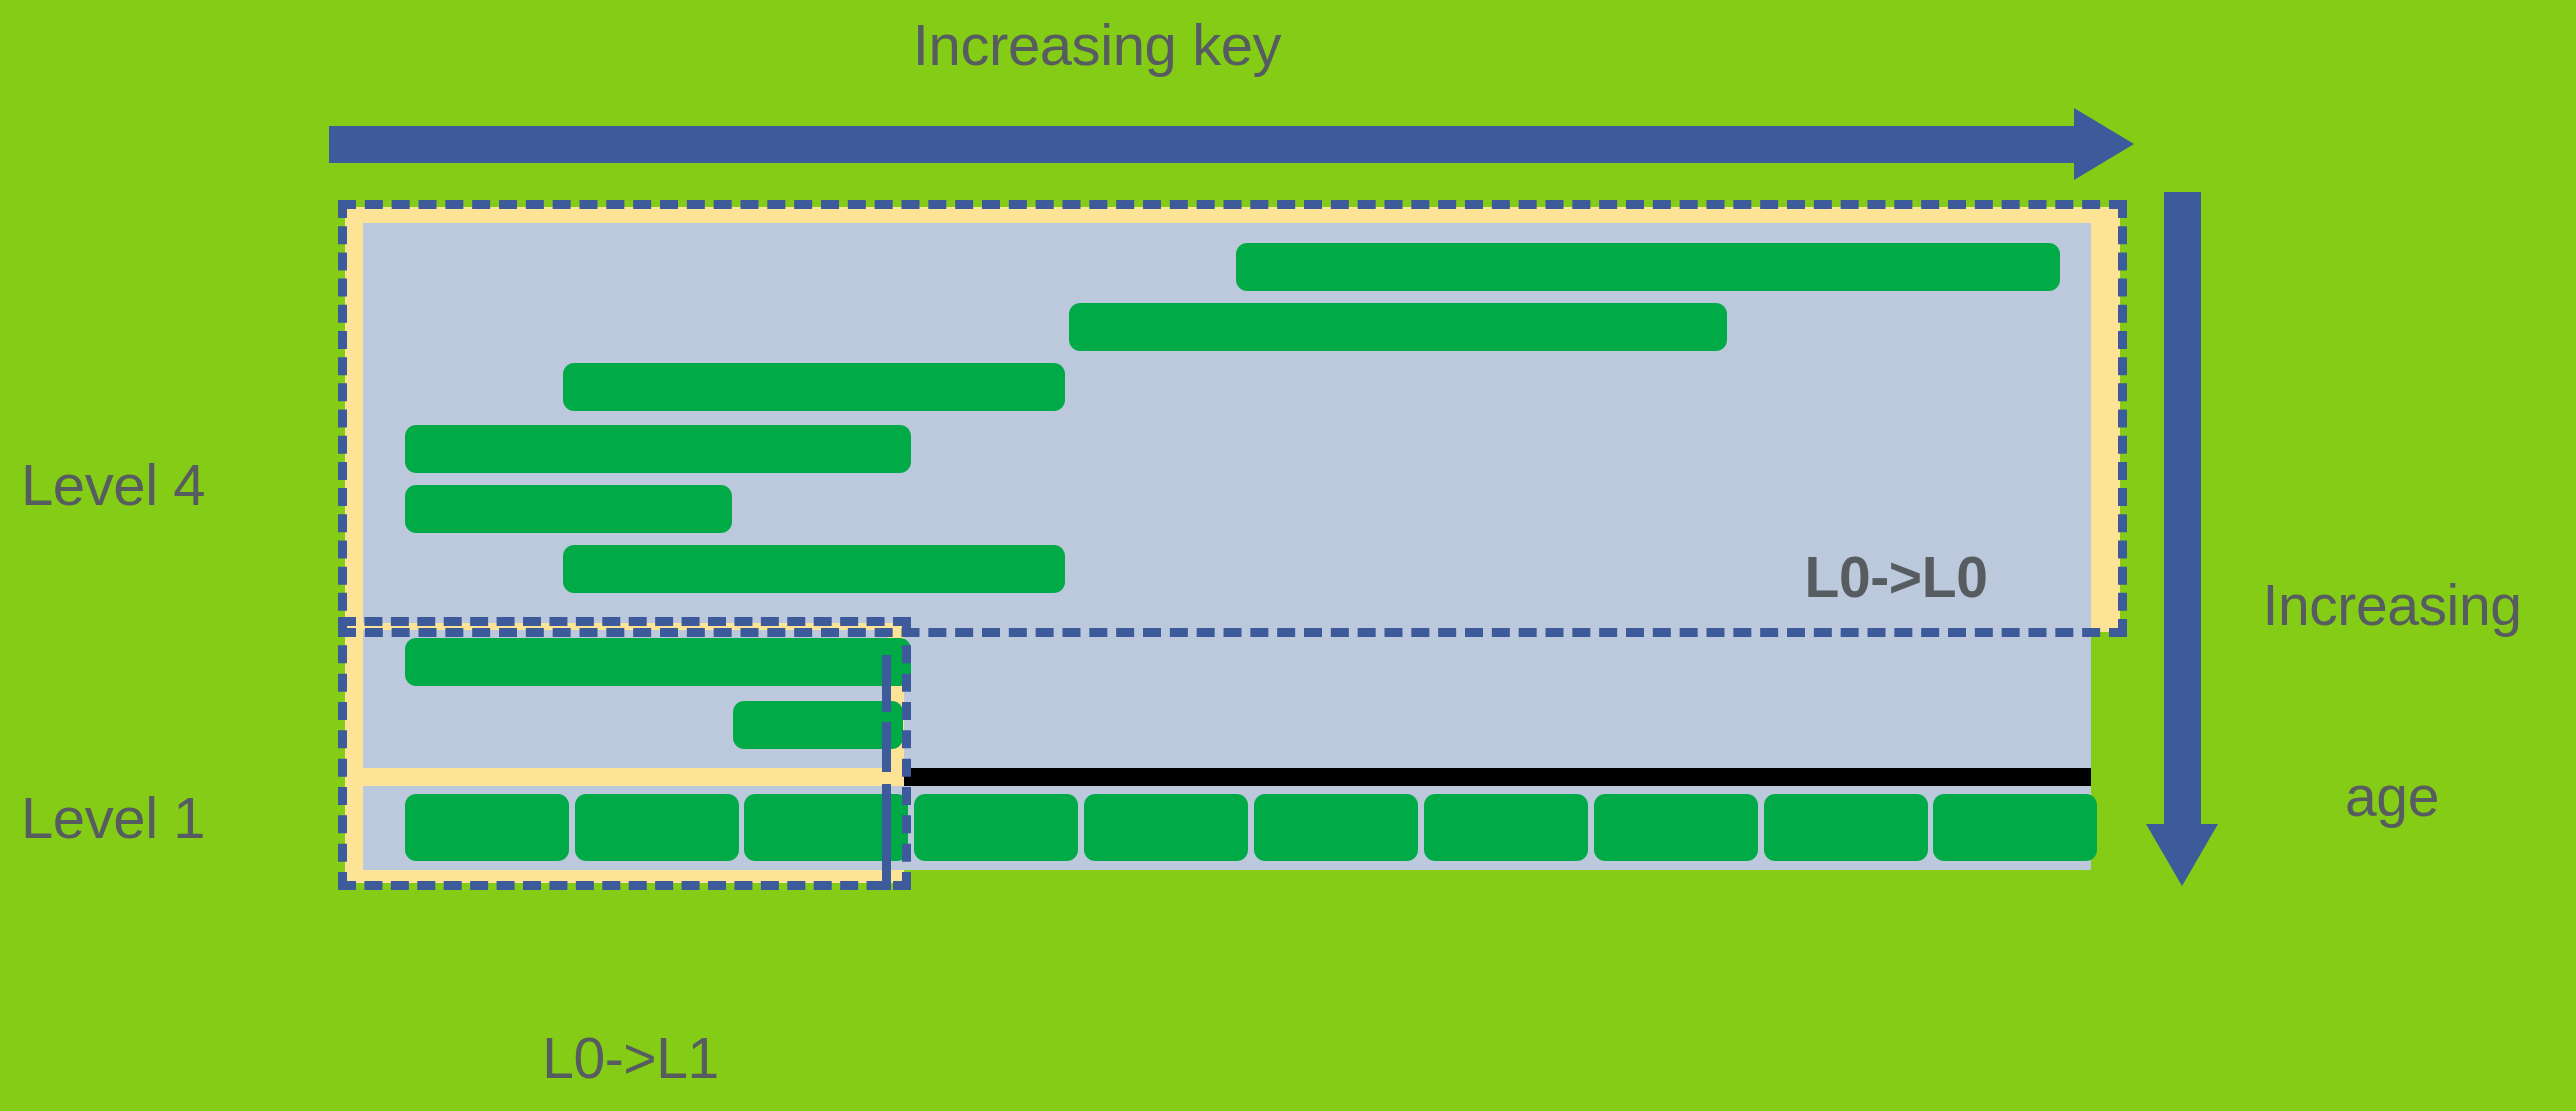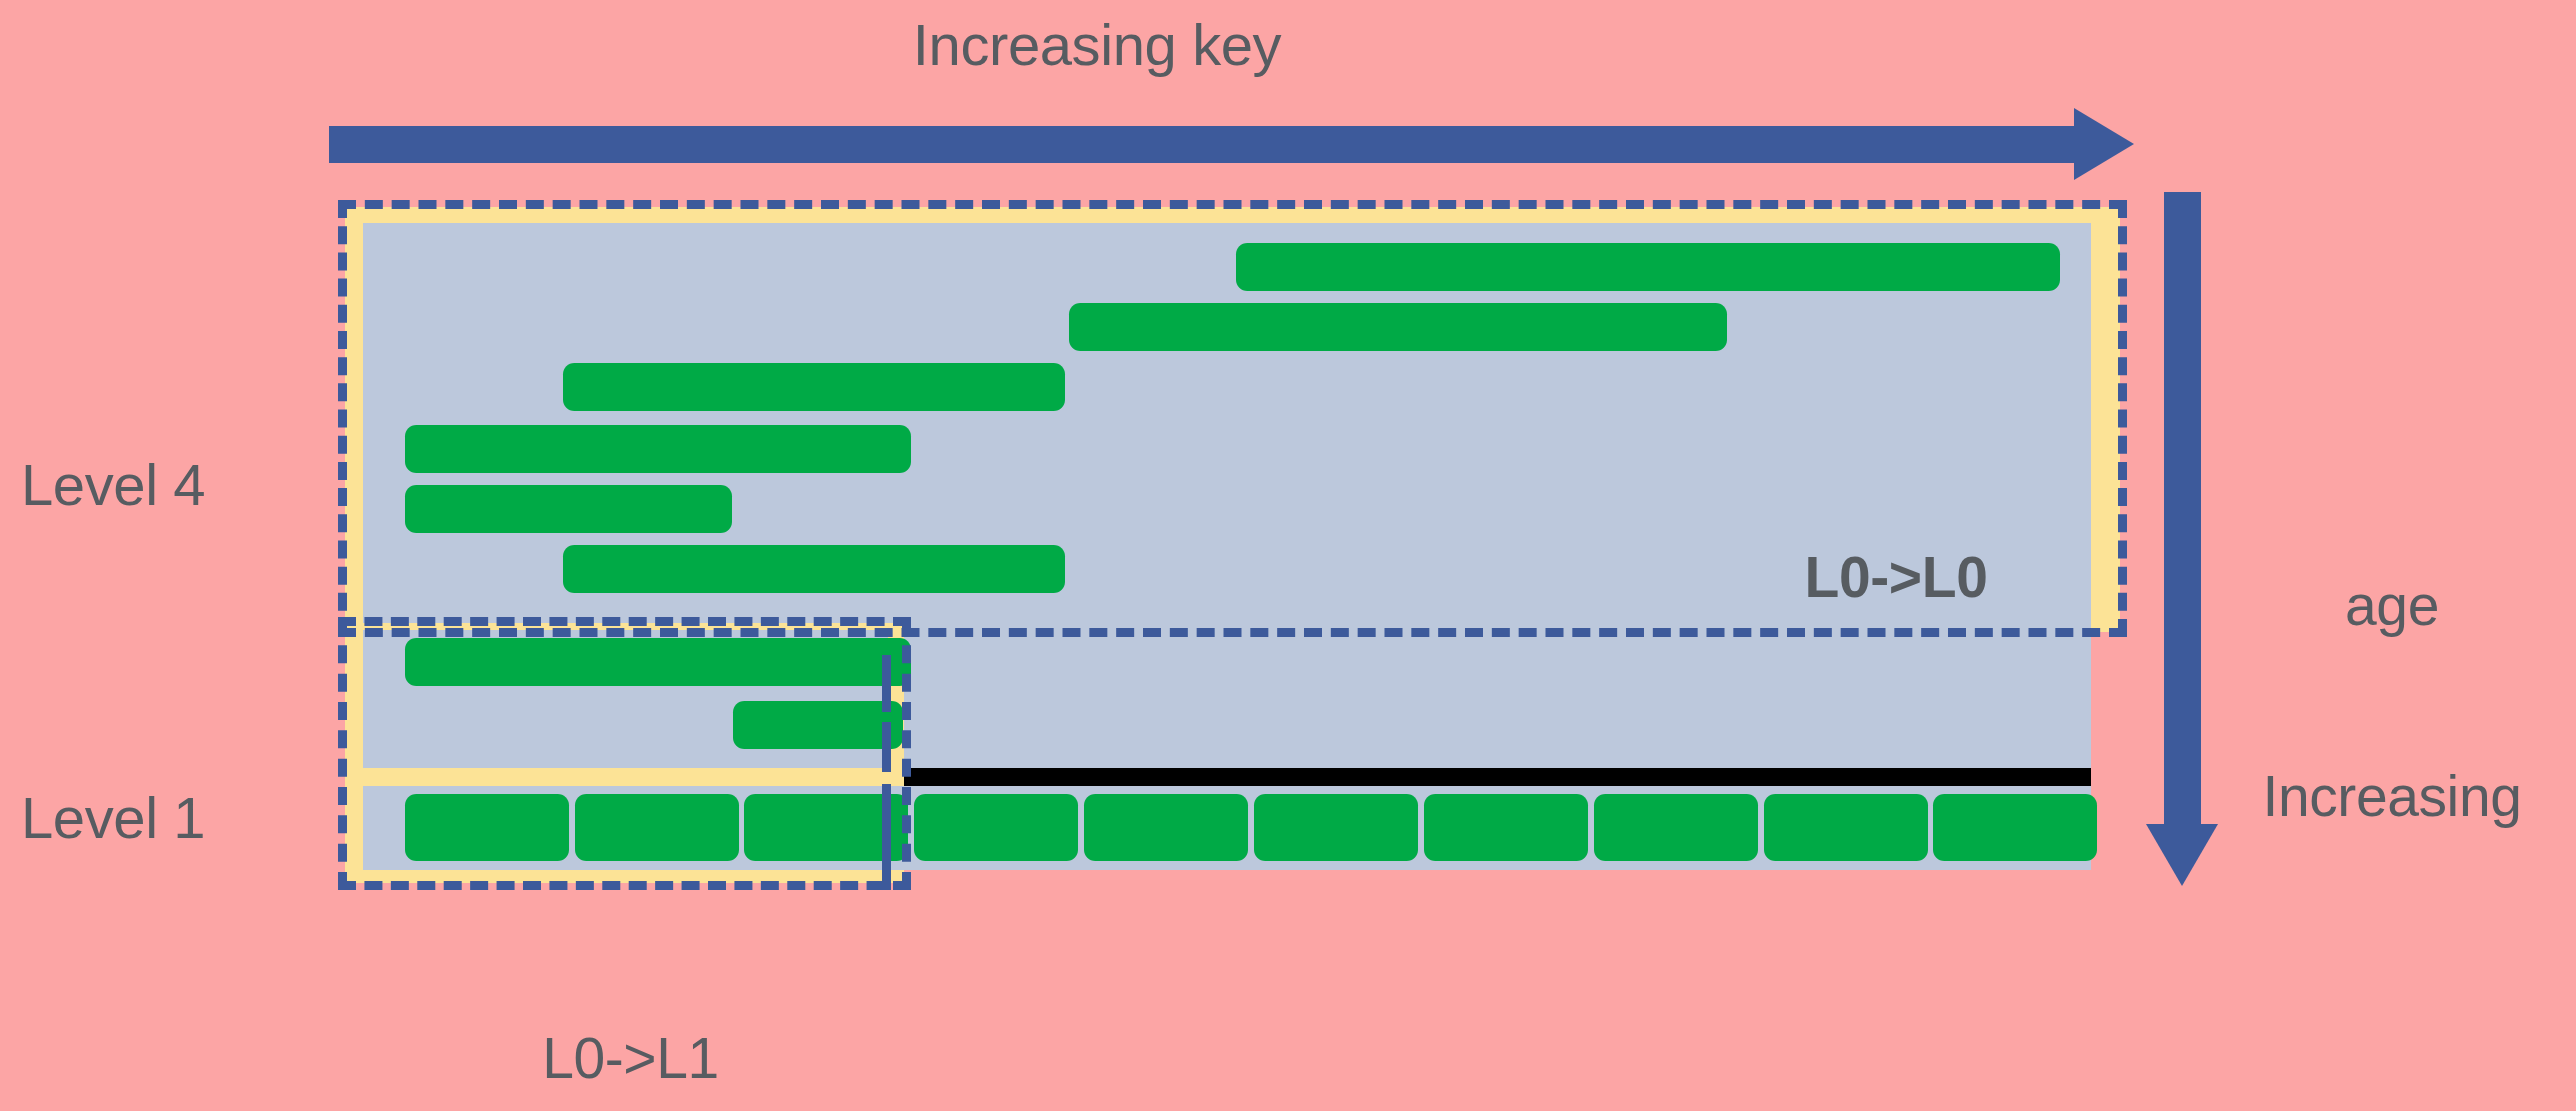--- a/index.html
+++ b/index.html
@@ -4,21 +4,21 @@
 <style>
   html, body {
     margin: 0;
     padding: 0;
     background: #000000;
   }
   #stage {
     position: relative;
     width: 2576px;
     height: 1111px;
-    background: #fca5a5;
+    background: #84cc16;
     overflow: hidden;
     font-family: "Liberation Sans", "DejaVu Sans", sans-serif;
   }
   .abs { position: absolute; }
 
   
   .label {
     color: #575c61;
     font-family: "Liberation Sans", "DejaVu Sans", sans-serif;
     font-weight: 400;
@@ -179,22 +179,22 @@
 
   <div class="abs label" id="title-increasing-key">Increasing key</div>
 
   <div class="abs" id="arrow-key-shaft"></div>
   <div class="abs" id="arrow-key-head"></div>
 
   <div class="abs" id="arrow-age-shaft"></div>
   <div class="abs" id="arrow-age-head"></div>
 
   <div class="abs label" id="label-increasing-age">
+    <span class="ln">Increasing</span>
     <span class="ln">age</span>
-    <span class="ln">Increasing</span>
   </div>
 
   <div class="abs" id="highlight-l0l0"></div>
 
   <div class="abs" id="panel-l0-upper"></div>
   <div class="abs" id="panel-l0-lower"></div>
 
   <div class="abs" id="highlight-l0l1"></div>
   <div class="abs" id="panel-l0l1-inner"></div>
 

